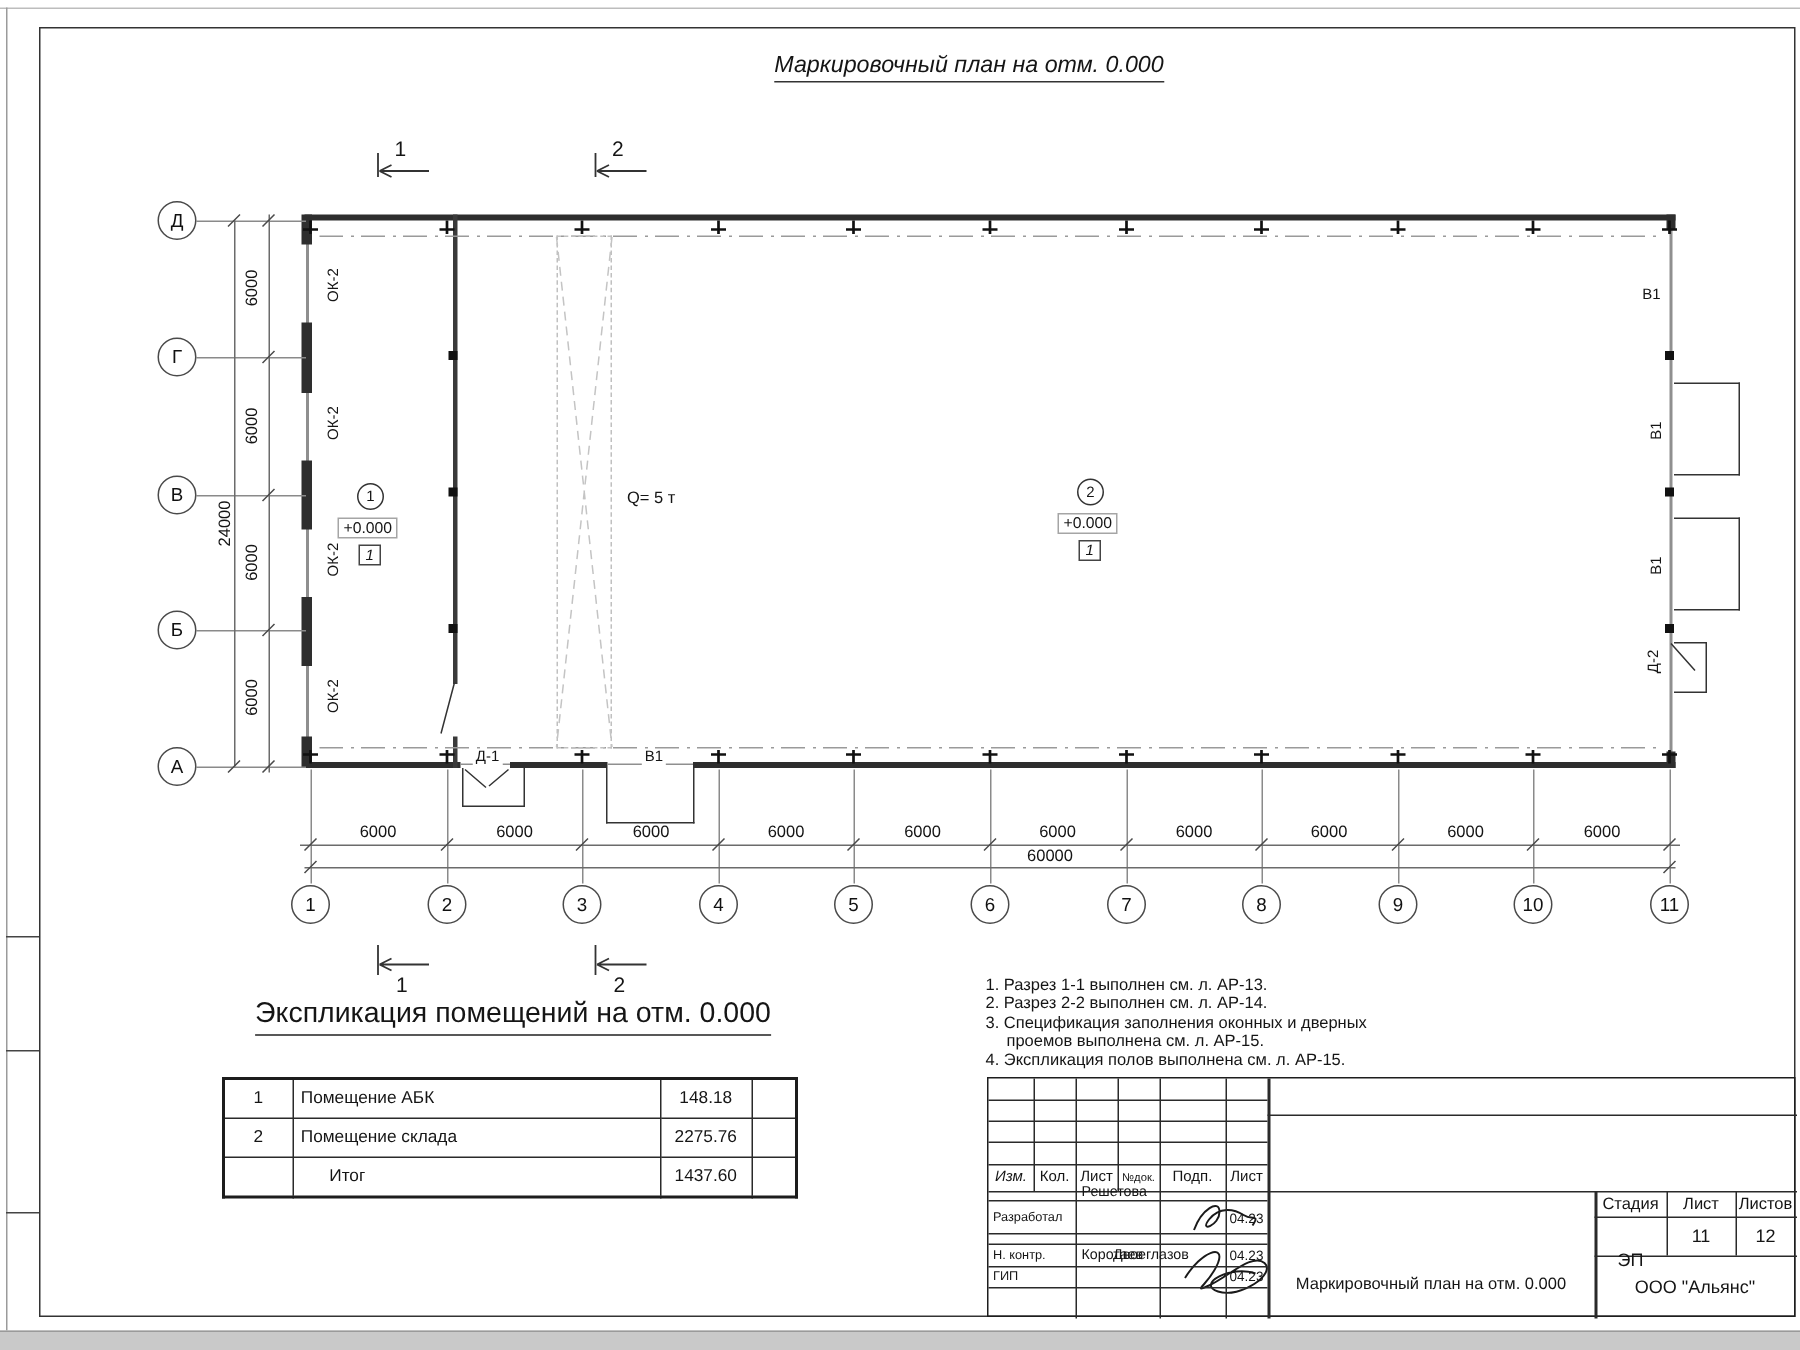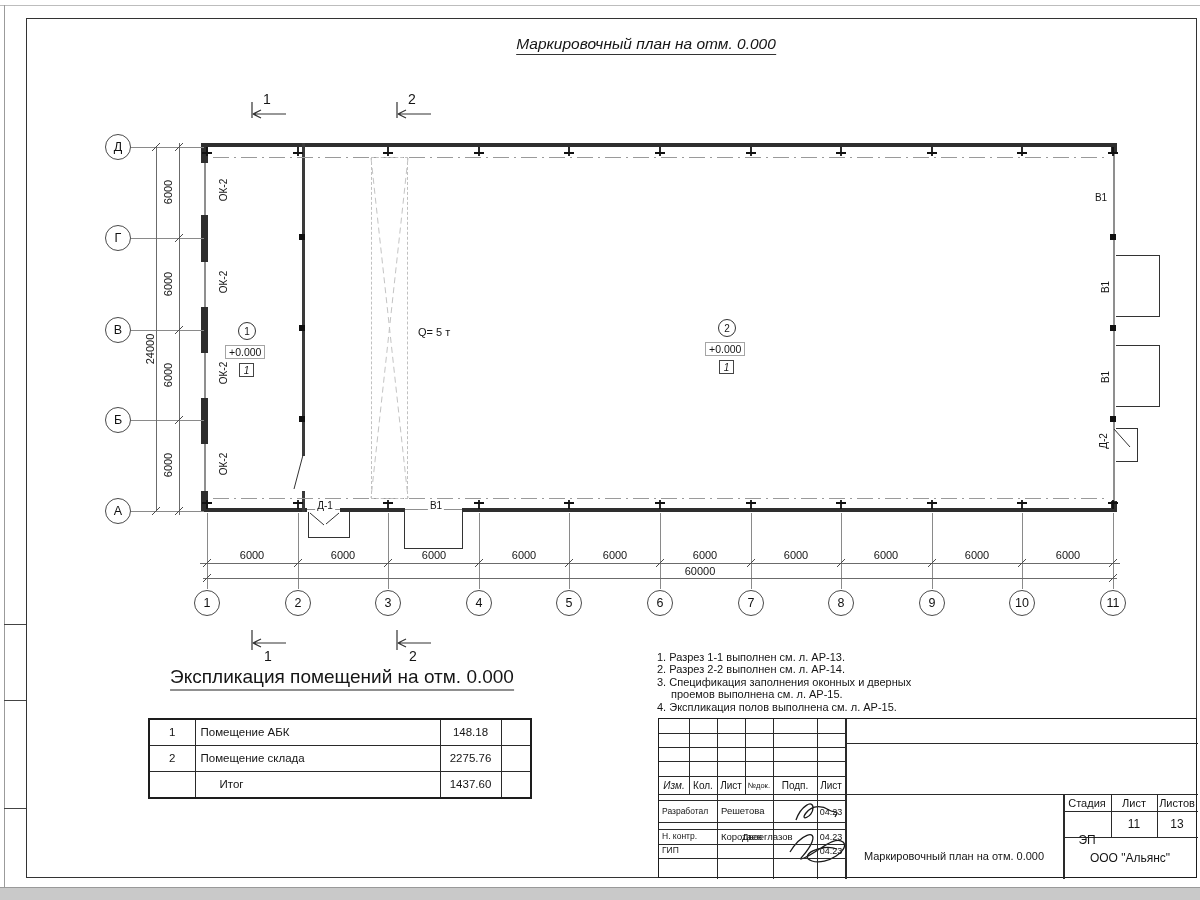--- a/index.html
+++ b/index.html
@@ -313,33 +313,33 @@
     <div class="sline-h" style="left:404px;top:118px;width:135px;height:1.4px;"></div>
 
     <div class="stamp-txt c" style="left:15px;top:66px;font-size:10px;font-style:italic;">Изм.</div>
     <div class="stamp-txt c" style="left:44px;top:66px;font-size:10px;">Кол.</div>
     <div class="stamp-txt c" style="left:72px;top:66px;font-size:10px;">Лист</div>
     <div class="stamp-txt c" style="left:100px;top:66px;font-size:7.5px;">№док.</div>
     <div class="stamp-txt c" style="left:136px;top:66px;font-size:10px;">Подп.</div>
     <div class="stamp-txt c" style="left:172px;top:66px;font-size:10px;">Лист</div>
 
     <div class="stamp-txt" style="left:3px;top:87px;font-size:8.5px;">Разработал</div>
-    <div class="stamp-txt" style="left:62px;top:86px;font-size:9.5px;">Решетова</div>
+    <div class="stamp-txt" style="left:62px;top:70px;font-size:9.5px;">Решетова</div>
     <div class="stamp-txt c" style="left:172px;top:93px;font-size:9px;">04.23</div>
     <div class="stamp-txt" style="left:3px;top:112px;font-size:8.5px;">Н. контр.</div>
     <div class="stamp-txt" style="left:62px;top:112px;font-size:9.5px;margin-left:21px;">Двоеглазов</div>
     <div class="stamp-txt c" style="left:172px;top:118px;font-size:9px;">04.23</div>
     <div class="stamp-txt" style="left:3px;top:126px;font-size:8.5px;">ГИП</div>
     <div class="stamp-txt" style="left:62px;top:112px;font-size:9.5px;">Коротаев</div>
     <div class="stamp-txt c" style="left:172px;top:132px;font-size:9px;">04.23</div>
 
     <div class="stamp-txt c" style="left:428px;top:84px;font-size:11px;">Стадия</div>
     <div class="stamp-txt c" style="left:475px;top:84px;font-size:11px;">Лист</div>
     <div class="stamp-txt c" style="left:518px;top:84px;font-size:11px;">Листов</div>
     <div class="stamp-txt c" style="left:428px;top:121px;font-size:12px;">ЭП</div>
     <div class="stamp-txt c" style="left:475px;top:105px;font-size:12px;">11</div>
-    <div class="stamp-txt c" style="left:518px;top:105px;font-size:12px;">13</div>
+    <div class="stamp-txt c" style="left:518px;top:105px;font-size:12px;">12</div>
 
     <div class="stamp-txt c" style="left:295px;top:137px;font-size:11px;">Маркировочный план на отм. 0.000</div>
     <div class="stamp-txt c" style="left:471px;top:139px;font-size:12px;">ООО "Альянс"</div>
   </div>
 
 </div>
 
 </body></html>

